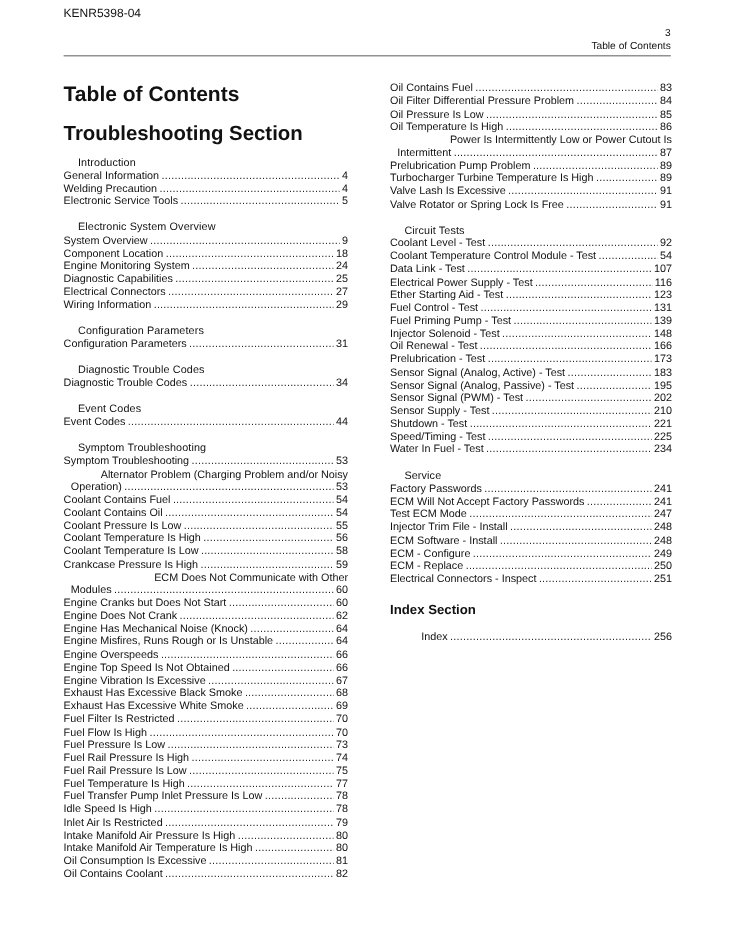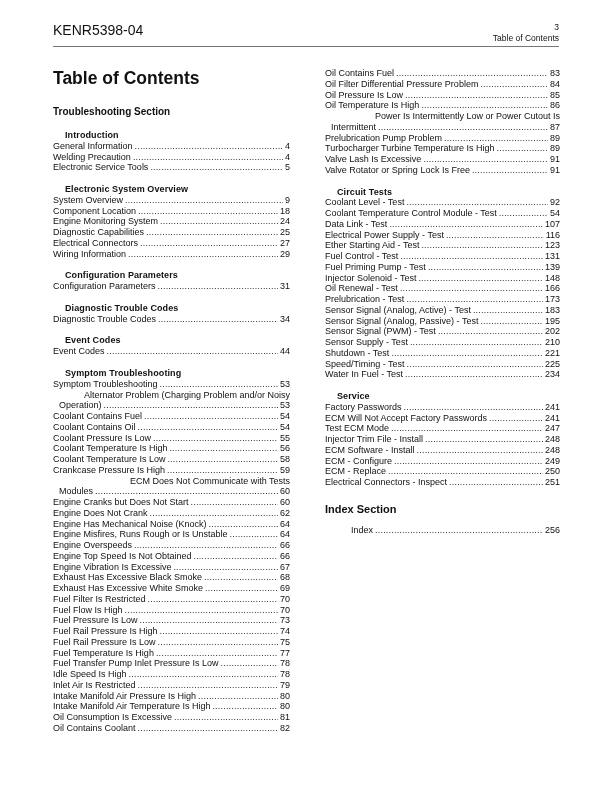--- a/index.html
+++ b/index.html
@@ -1,27 +1,27 @@
 <!DOCTYPE html>
 <html><head>
 <meta charset="utf-8">
 <style>
   html, body { margin: 0; padding: 0; background: #ffffff; }
   body { width: 612px; height: 792px; position: relative; overflow: hidden;
          font-family: "Liberation Sans", sans-serif; color: #111; }
-  .hdr-left { position: absolute; left: 53px; top: 22px; font-size: 14px; }
+  .hdr-left { position: absolute; left: 53px; top: 6px; font-size: 10px; }
   .hdr-right { position: absolute; right: 53px; top: 22px; font-size: 8.5px; text-align: right; line-height: 11px; }
   .hdr-rule { position: absolute; left: 53px; right: 53px; top: 46px; height: 0; border-top: 1px solid #777; }
   .col { position: absolute; top: 62px; }
   .col-left { left: 53px; width: 237px; }
   .col-right { left: 325px; width: 235px; top: 68px; }
   .page-title { font-size: 17.5px; font-weight: bold; margin: 5px 0 0 0; line-height: 22px; }
-  .section-title { font-size: 10px; font-weight: bold; margin: 16px 0 0 0; line-height: 14px; }
+  .section-title { font-size: 17px; font-weight: bold; margin: 16px 0 0 0; line-height: 14px; }
   .group { margin-top: 11px; }
-  .group-title { font-size: 9px; font-weight: bold; line-height: 10.8px; letter-spacing: 0.1px; padding-left: 12px; }
+  .group-title { font-size: 9px; font-weight: normal; line-height: 10.8px; letter-spacing: 0.1px; padding-left: 12px; }
   .entry { font-size: 9px; line-height: 10.75px; display: flex; align-items: baseline; white-space: nowrap; }
   .entry .t { flex: 0 0 auto; }
   .entry .dots { flex: 1 1 auto; overflow: hidden; margin: 0 2px; color: #222; }
   .entry .dots::before { content: "........................................................................................................................................"; letter-spacing: 0.2px; }
   .entry .p { flex: 0 0 auto; text-align: right; }
   .entry-wrap { font-size: 9px; line-height: 10.75px; }
   .entry-wrap .l1 { white-space: nowrap; text-align: right; }
   .entry-wrap .l2 { display: flex; align-items: center; padding-left: 6px; white-space: nowrap; }
   .entry-wrap .l2 .dots { flex: 1 1 auto; overflow: hidden; margin: 0 2px; }
   .entry-wrap .l2 .dots::before { content: "........................................................................................................................................"; letter-spacing: 0.2px; }
@@ -161,21 +161,21 @@
         <span class="t">Coolant Temperature Is Low</span>
         <span class="dots"></span>
         <span class="p">58</span>
       </div>
     <div class="entry">
         <span class="t">Crankcase Pressure Is High</span>
         <span class="dots"></span>
         <span class="p">59</span>
       </div>
     <div class="entry-wrap">
-      <div class="l1">ECM Does Not Communicate with Tests</div>
+      <div class="l1">ECM Does Not Communicate with Other</div>
       <div class="l2">
           <span>Modules</span>
           <span class="dots"></span>
           <span>60</span>
         </div>
     </div>
     <div class="entry">
         <span class="t">Engine Cranks but Does Not Start</span>
         <span class="dots"></span>
         <span class="p">60</span>

